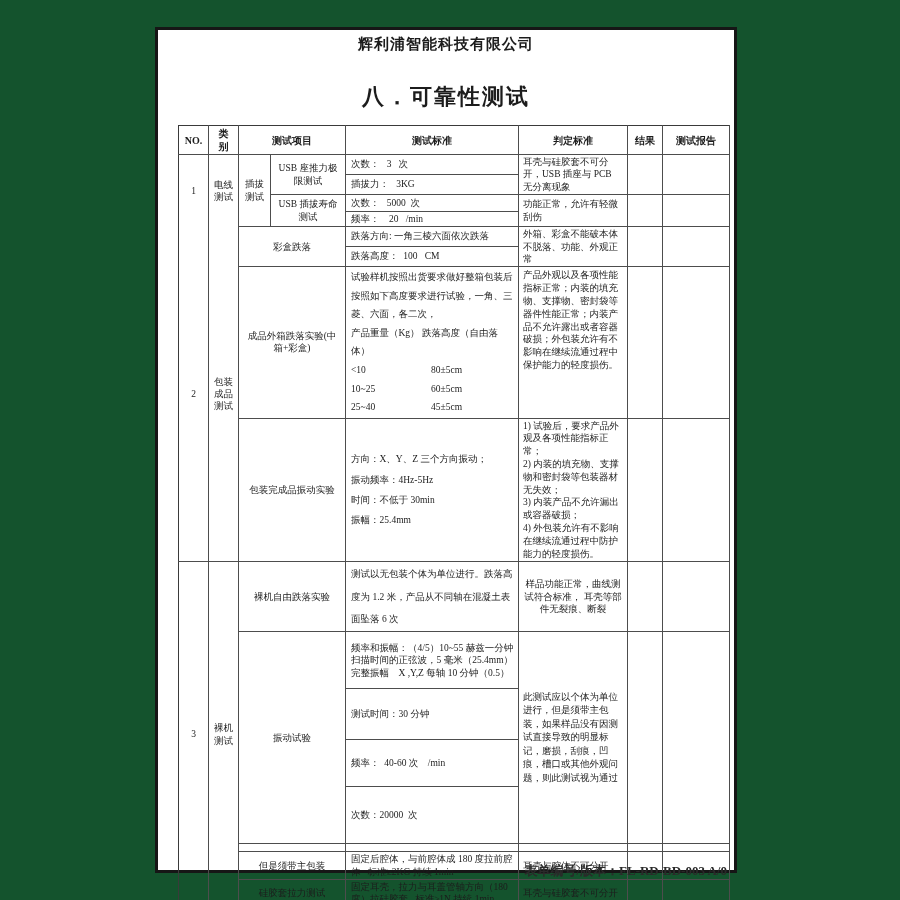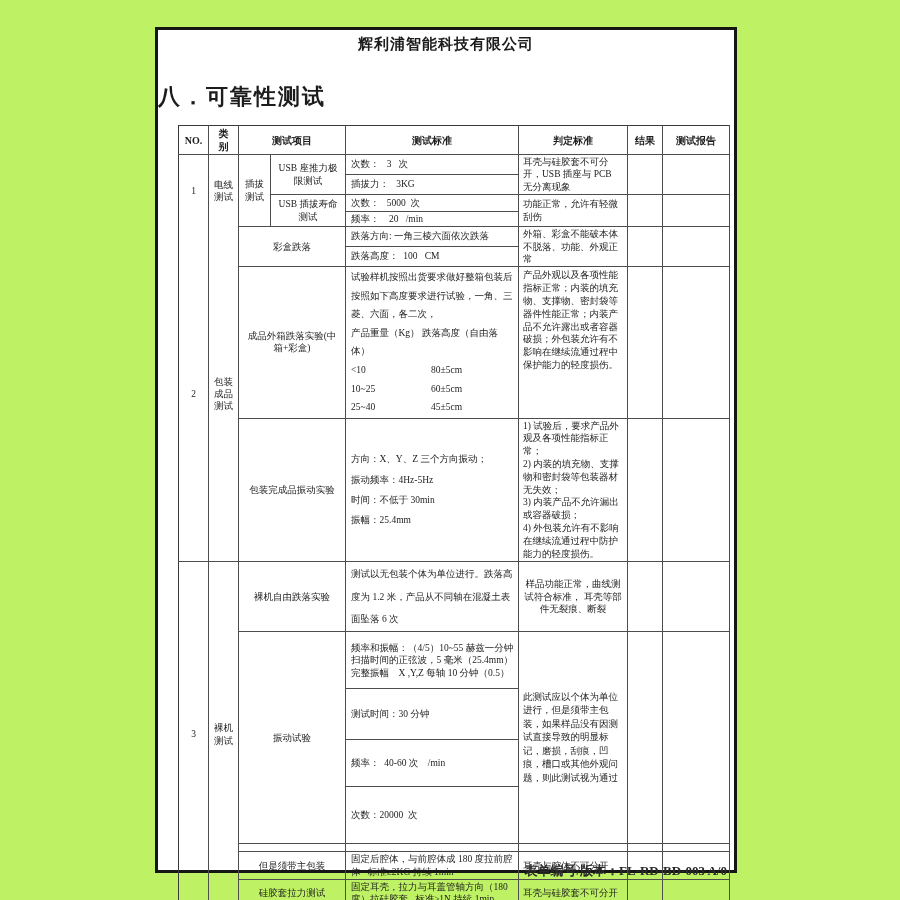--- a/index.html
+++ b/index.html
@@ -1,22 +1,22 @@
 <!DOCTYPE html>
 <html><head>
 <meta charset="utf-8">
 <style>
   html,body{margin:0;padding:0;background:#fff;}
-  #canvas{position:relative;width:900px;height:900px;background:#bef264;overflow:hidden;
+  #canvas{position:relative;width:900px;height:900px;background:#14532d;overflow:hidden;
           font-family:"Liberation Serif","DejaVu Serif",serif;color:#1c1c1c;}
   #page{position:absolute;left:155px;top:27px;width:582px;height:846px;
         border:3px solid #161616;background:#fff;box-sizing:border-box;}
   .company{position:absolute;left:0;top:5px;width:100%;text-align:center;
            font-size:15px;font-weight:bold;letter-spacing:1px;}
-  .doc-title{position:absolute;left:0;top:52px;width:100%;
+  .doc-title{position:absolute;left:0;top:52px;width:100%;text-align:center;
              font-size:22px;font-weight:bold;letter-spacing:2px;}
   table.rel{position:absolute;left:20px;top:95px;border-collapse:collapse;table-layout:fixed;
             width:551px;border:1px solid #3a3a3a;}
   td{border-right:1px solid #4d4d4d;border-bottom:1px solid #4d4d4d;
      font-size:9.5px;line-height:1.3;padding:1px 4px;vertical-align:middle;
      overflow:hidden;box-sizing:border-box;}
   td.nb{border-bottom:none;}
   .c{text-align:center;}
   .pre{white-space:pre-wrap;}
   .hd{font-weight:bold;font-size:10px;text-align:center;white-space:pre-wrap;}

